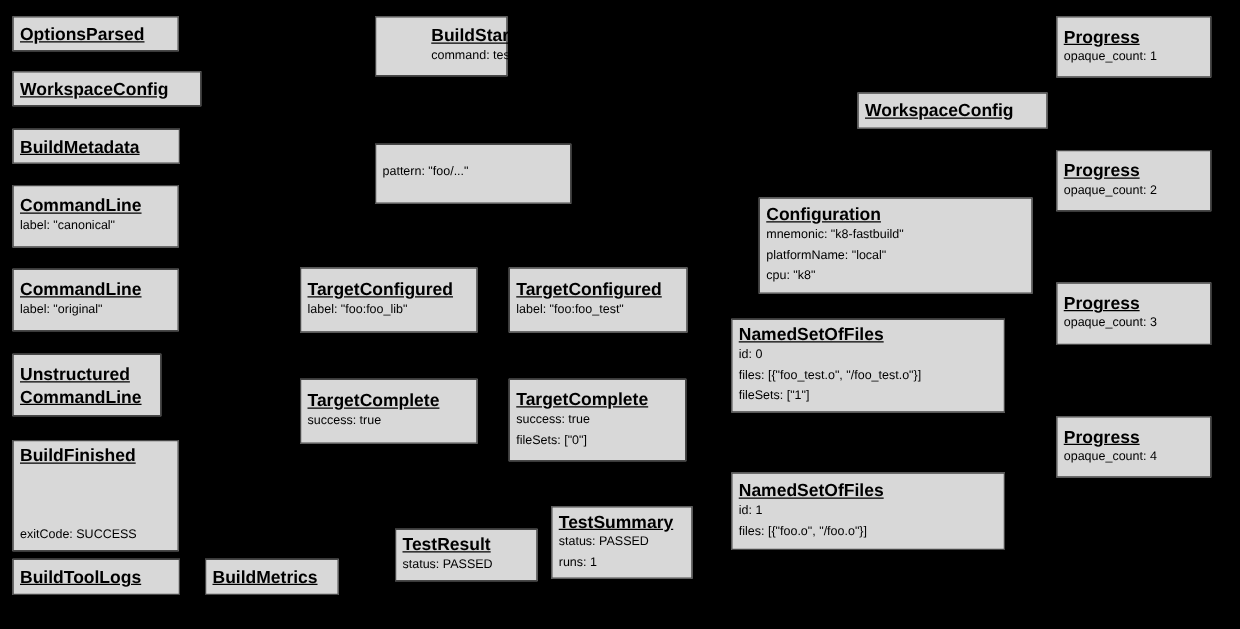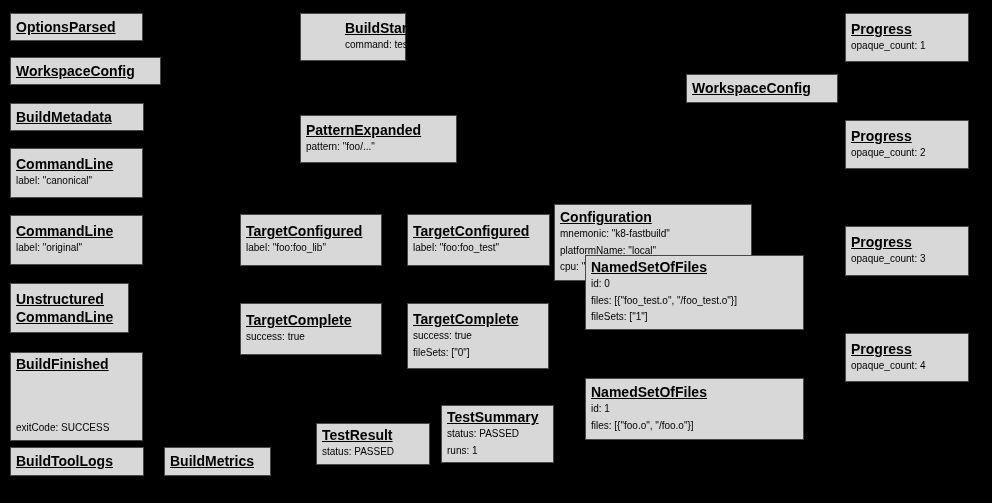--- a/index.html
+++ b/index.html
@@ -72,21 +72,20 @@
       <div class="node-title">BuildToolLogs</div>
     </div>
     <div class="node" style="left: 164px; top: 447px; width: 107px; min-height: 29px;">
       <div class="node-title">BuildMetrics</div>
     </div>
     <div class="node" style="left: 300px; top: 13px; width: 106px; min-height: 48px; padding-left: 44px;">
       <div class="node-title">BuildStarted</div>
       <div class="node-field">command: test</div>
     </div>
     <div class="node" style="left: 300px; top: 115px; width: 157px; min-height: 48px;">
-      <div class="node-title">PatternExpanded</div>
       <div class="node-field">pattern: "foo/..."</div>
     </div>
     <div class="node" style="left: 240px; top: 214px; width: 142px; min-height: 52px;">
       <div class="node-title">TargetConfigured</div>
       <div class="node-field">label: "foo:foo_lib"</div>
     </div>
     <div class="node" style="left: 407px; top: 214px; width: 143px; min-height: 52px;">
       <div class="node-title">TargetConfigured</div>
       <div class="node-field">label: "foo:foo_test"</div>
     </div>
@@ -104,21 +103,21 @@
       <div class="node-field">status: PASSED</div>
     </div>
     <div class="node" style="left: 441px; top: 405px; width: 113px; min-height: 58px;">
       <div class="node-title">TestSummary</div>
       <div class="node-field">status: PASSED</div>
       <div class="node-field">runs: 1</div>
     </div>
     <div class="node" style="left: 686px; top: 74px; width: 152px; min-height: 29px;">
       <div class="node-title">WorkspaceConfig</div>
     </div>
-    <div class="node" style="left: 554px; top: 158px; width: 198px; min-height: 77px; margin-top: 46px;">
+    <div class="node" style="left: 607px; top: 158px; width: 219px; min-height: 77px;">
       <div class="node-title">Configuration</div>
       <div class="node-field">mnemonic: "k8-fastbuild"</div>
       <div class="node-field">platformName: "local"</div>
       <div class="node-field">cpu: "k8"</div>
     </div>
     <div class="node" style="left: 585px; top: 255px; width: 219px; min-height: 74px;">
       <div class="node-title">NamedSetOfFiles</div>
       <div class="node-field">id: 0</div>
       <div class="node-field">files: [{"foo_test.o", "/foo_test.o"}]</div>
       <div class="node-field">fileSets: ["1"]</div>

